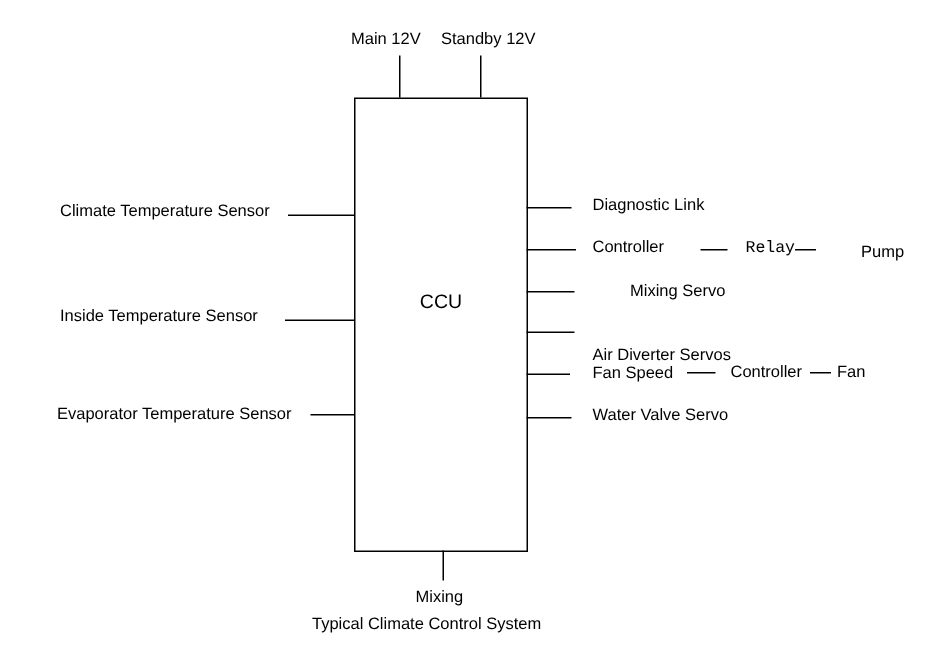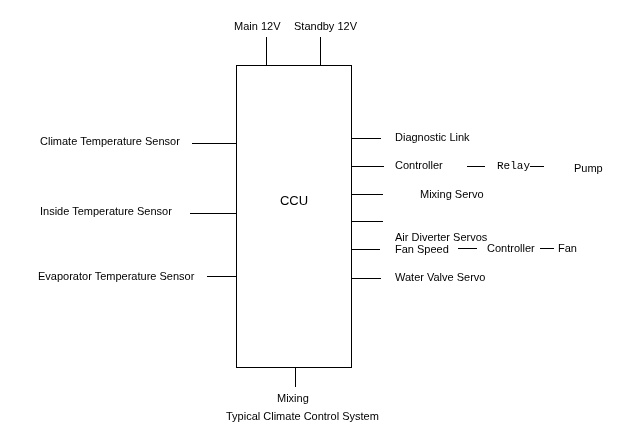--- a/index.html
+++ b/index.html
@@ -20,21 +20,21 @@
 <div class="lbl" style="left:294px; top:20px;">Standby 12V</div>
 <div class="vline" style="left:266px; top:37px; height:28px;"></div>
 <div class="vline" style="left:320px; top:37px; height:28px;"></div>
 
 <div class="ccu-box">
   <div class="ccu-label">CCU</div>
 </div>
 
 <div class="vline" style="left:295px; top:367px; height:20px;"></div>
 <div class="lbl" style="left:277px; top:392px;">Mixing</div>
-<div class="lbl" style="left:226px; top:410px;text-align:right;">Typical Climate Control System</div>
+<div class="lbl" style="left:208px; top:410px;text-align:right;">Typical Climate Control System</div>
 
 <div class="lbl" style="left:40px; top:135px;">Climate Temperature Sensor</div>
 <div class="hline" style="left:192px; top:143px; width:44px;"></div>
 
 <div class="lbl" style="left:40px; top:205px;">Inside Temperature Sensor</div>
 <div class="hline" style="left:190px; top:213px; width:46px;"></div>
 
 <div class="lbl" style="left:38px; top:270px;">Evaporator Temperature Sensor</div>
 <div class="hline" style="left:207px; top:276px; width:29px;"></div>
 

